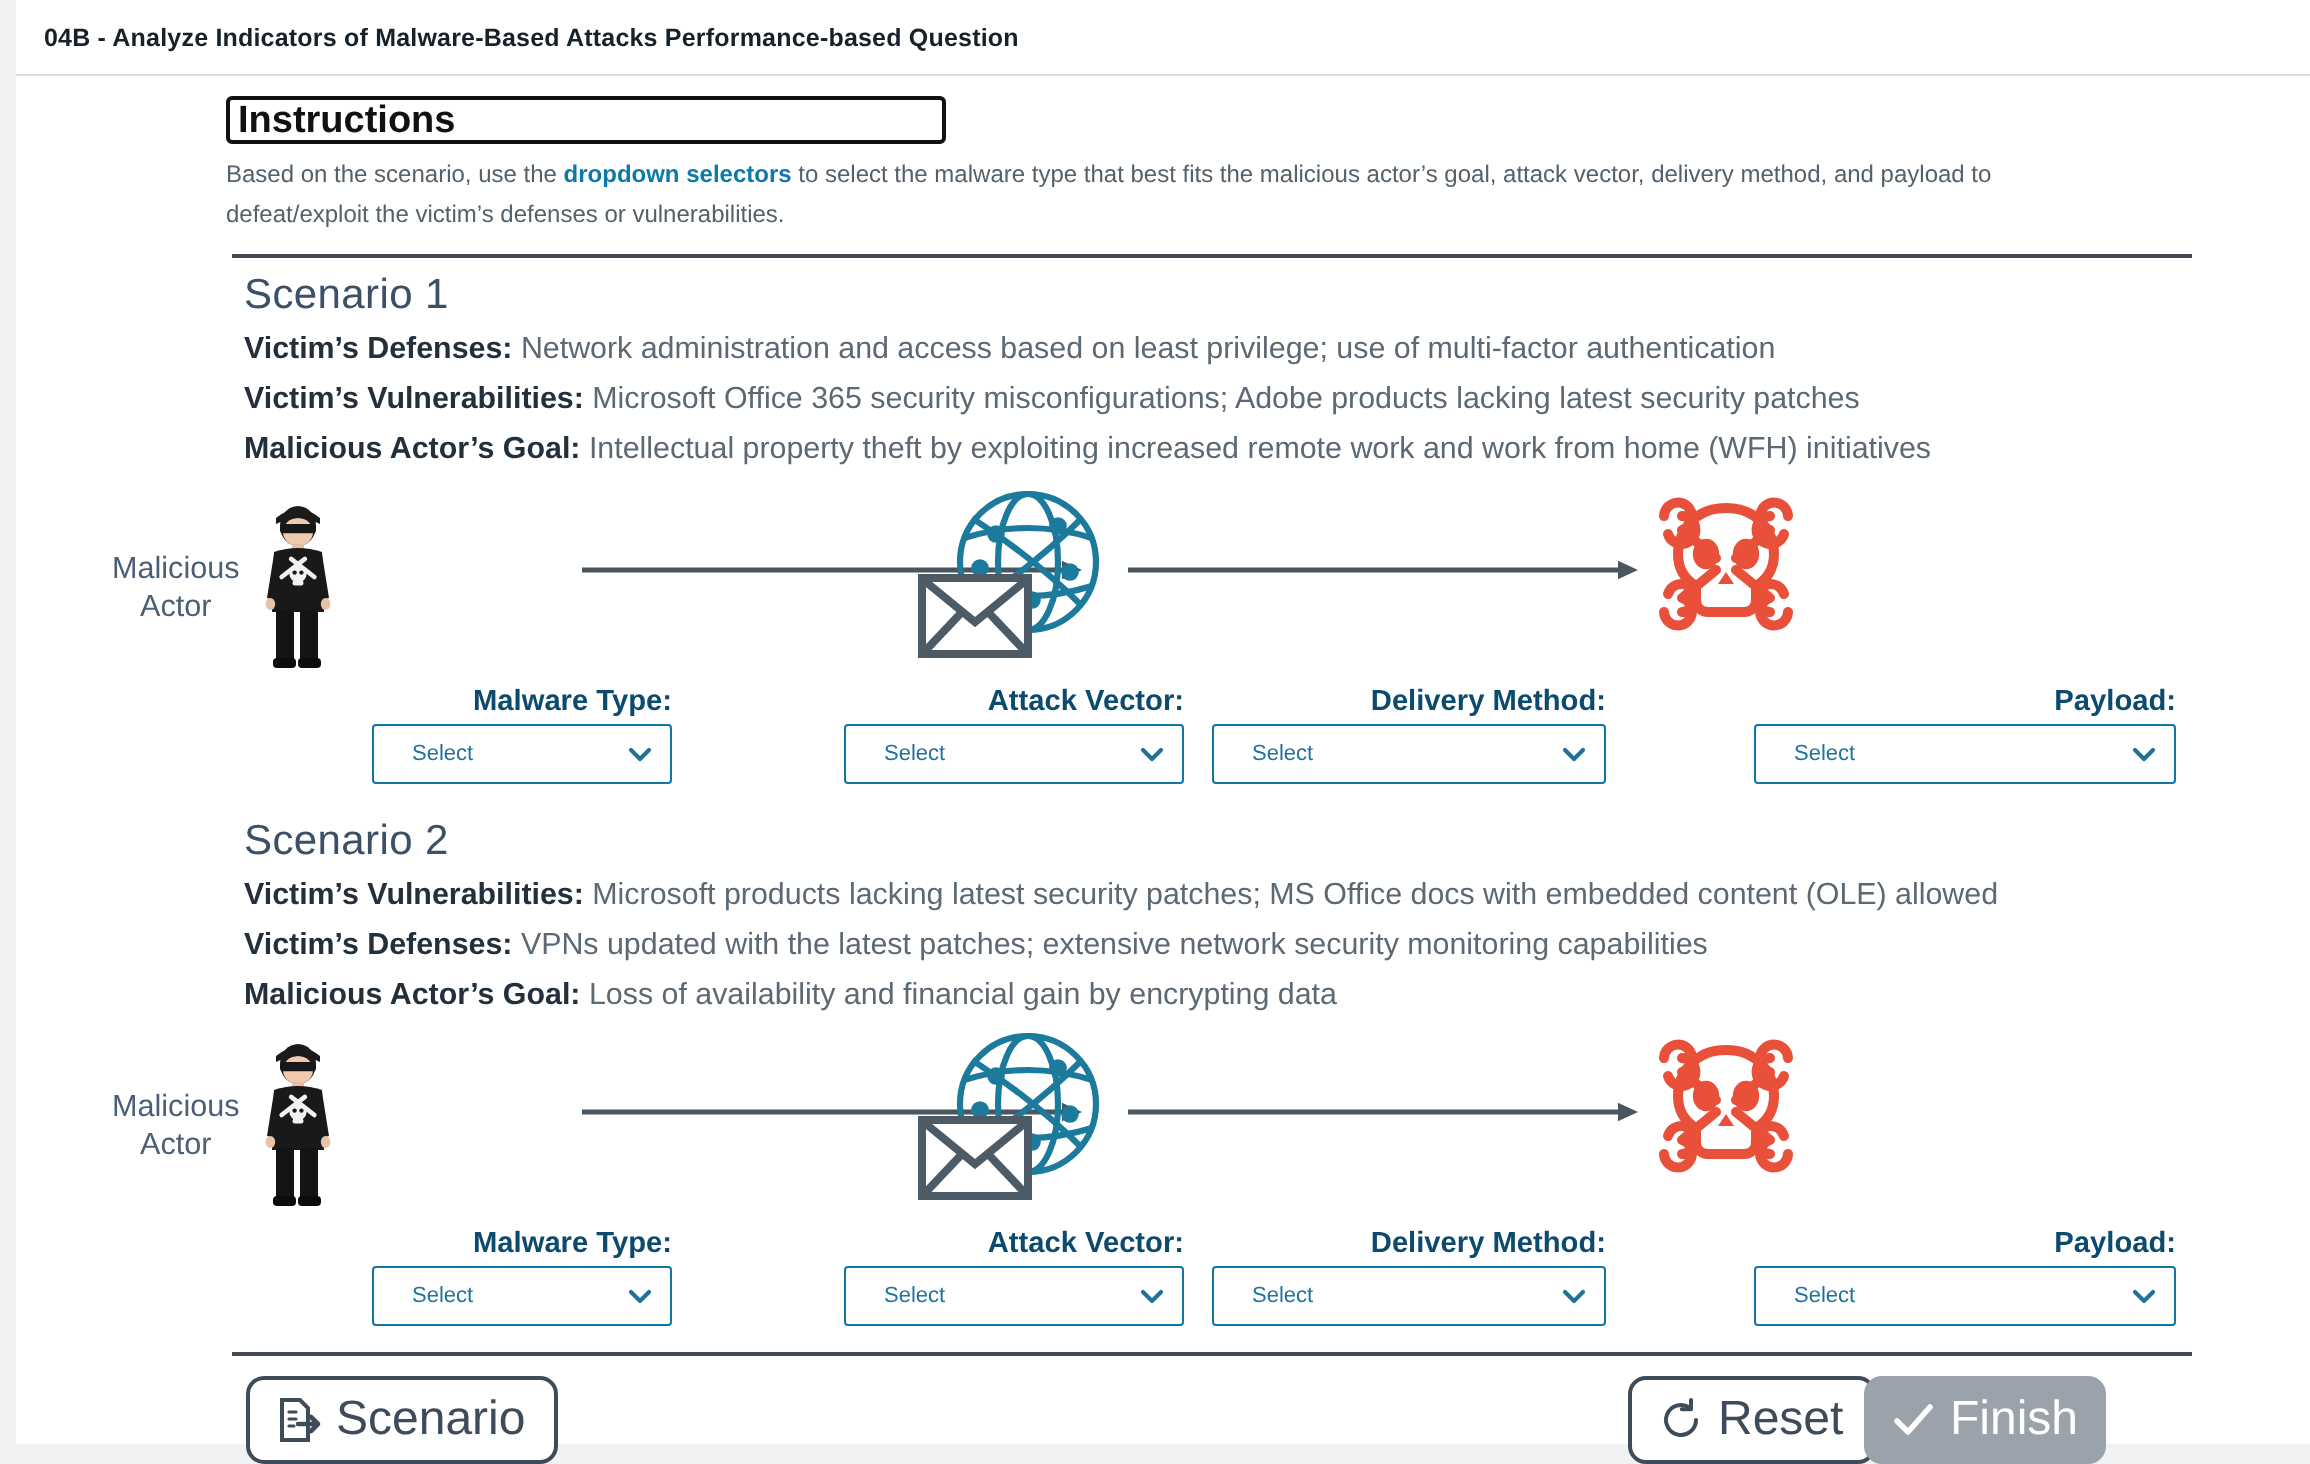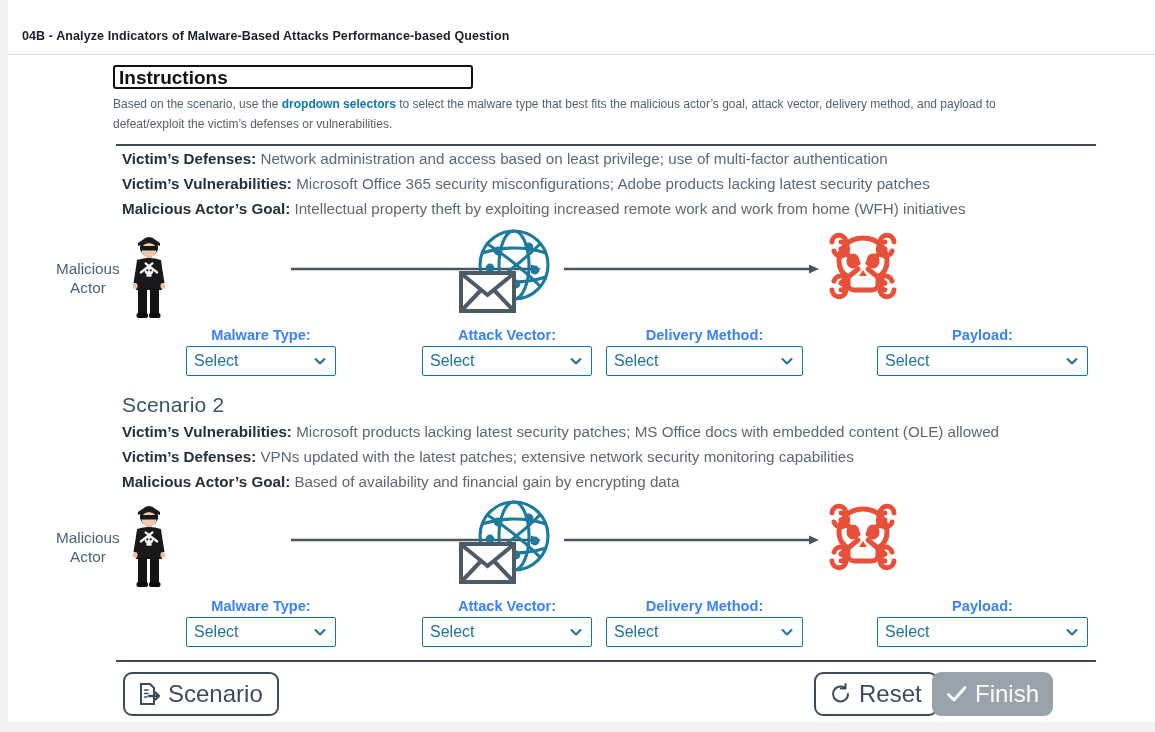--- a/index.html
+++ b/index.html
@@ -18,21 +18,20 @@
     width: 1147px; height: 722px;
     background: #ffffff;
     box-sizing: border-box;
   }
   .titlebar {
     height: 38px;
     border-bottom: 1px solid #d9dde1;
     display: flex; align-items: center;
     padding-left: 14px;
     box-sizing: border-box;
-    margin-top: 17px;
   }
   .titlebar-text {
     font-size: 12.5px;
     color: #16212b;
     font-weight: 600;
     letter-spacing: .1px;
   }
   .content {
     padding: 5px 0 0 0;
   }
@@ -115,37 +114,38 @@
   .skull-wrap { position: absolute; }
   
   .sel-row {
     position: relative;
     height: 50px;
   }
   .sel-group { position: absolute; }
   .sel-label {
     font-size: 14.6px;
     font-weight: 700;
-    color: #3b82f6;
-    text-align: center;
+    color: #0c4a6e;
+    text-align: right;
     margin-bottom: 3px;
   }
   .sel {
     position: relative;
     height: 30px;
     border: 1px solid #1175a5;
     border-radius: 2px;
     background: #fff;
     box-sizing: border-box;
     display: flex; align-items: center;
   }
   .sel-value {
-    font-size: 16px;
+    font-size: 11px;
     color: #21729b;
     padding-left: 7px;
+    margin-left: 12px;
   }
   .sel-caret {
     position: absolute;
     right: 9px; top: 50%;
     transform: translateY(-50%);
     width: 12px; height: 12px;
   }
   
   .footer-rule {
     margin: 12px 0 0 108px;
@@ -200,20 +200,21 @@
     <div class="instr-box">
       <span class="instr-title">Instructions</span>
     </div>
     <div class="instr-body">
       <span>Based on the scenario, use the </span><b>dropdown selectors</b><span> to select the malware type that best fits the malicious actor’s goal, attack vector, delivery method, and payload to defeat/exploit the victim’s defenses or vulnerabilities.</span>
     </div>
 
     <div class="rule"></div>
 
     <div class="scenario">
+      <div class="sc-title">Scenario 1</div>
       <div class="sc-line">
         <b>Victim’s Defenses:</b><span> Network administration and access based on least privilege; use of multi-factor authentication</span>
       </div>
       <div class="sc-line">
         <b>Victim’s Vulnerabilities:</b><span> Microsoft Office 365 security misconfigurations; Adobe products lacking latest security patches</span>
       </div>
       <div class="sc-line">
         <b>Malicious Actor’s Goal:</b><span> Intellectual property theft by exploiting increased remote work and work from home (WFH) initiatives</span>
       </div>
     </div>
@@ -366,21 +367,21 @@
 
     <div class="scenario" style="margin-top:16px;">
       <div class="sc-title">Scenario 2</div>
       <div class="sc-line">
         <b>Victim’s Vulnerabilities:</b><span> Microsoft products lacking latest security patches; MS Office docs with embedded content (OLE) allowed</span>
       </div>
       <div class="sc-line">
         <b>Victim’s Defenses:</b><span> VPNs updated with the latest patches; extensive network security monitoring capabilities</span>
       </div>
       <div class="sc-line">
-        <b>Malicious Actor’s Goal:</b><span> Based of availability and financial gain by encrypting data</span>
+        <b>Malicious Actor’s Goal:</b><span> Loss of availability and financial gain by encrypting data</span>
       </div>
     </div>
 
     <div class="diagram" style="margin-top:4px;">
 
       <div class="actor-wrap" style="left:48px; top:6px;">
         <div class="actor-label">
           <div>Malicious</div>
           <div>Actor</div>
         </div>

